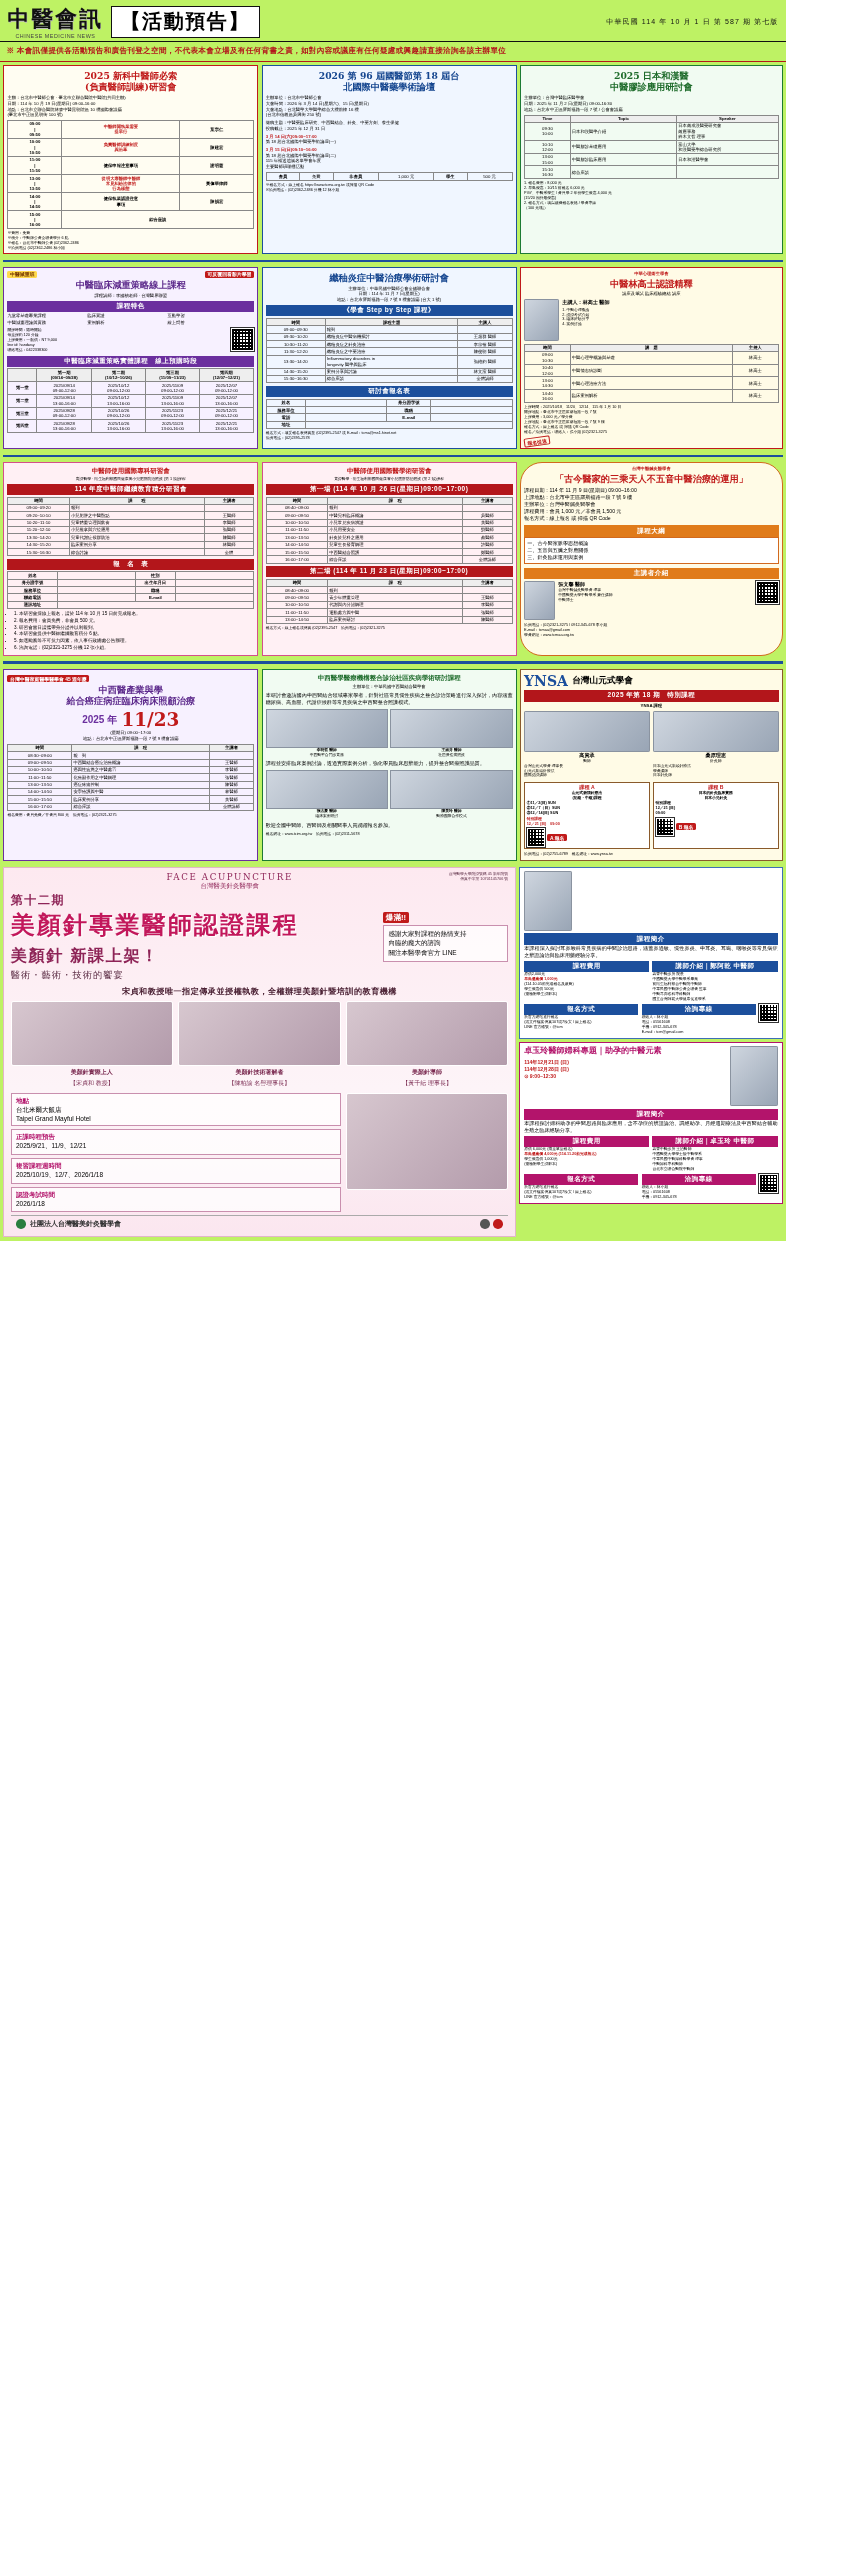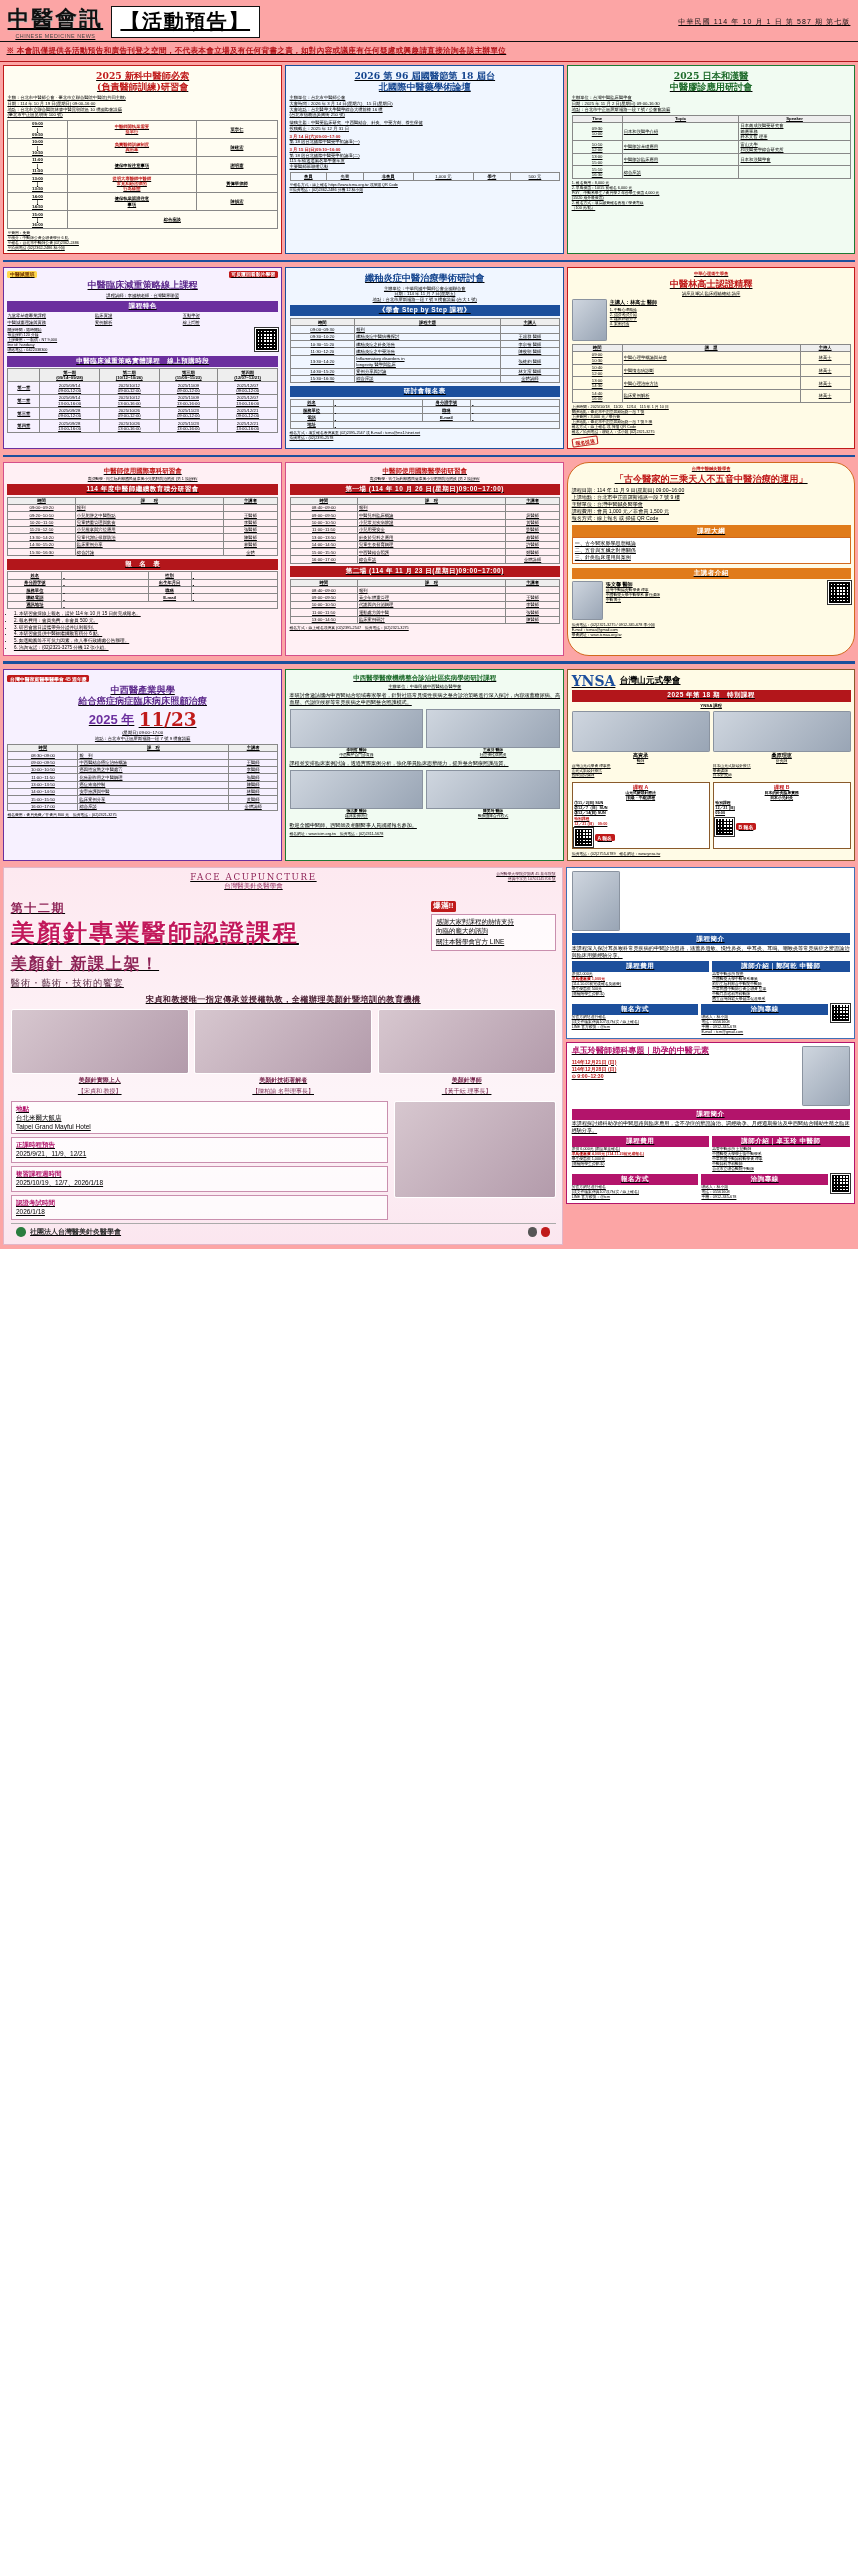--- a/index.html
+++ b/index.html
@@ -2,21 +2,21 @@
 <html style="font-size:8.7px"><head>
 <meta charset="utf-8">
 <style>
   * { box-sizing: border-box; }
   body {
     margin: 0;
     background: #ffffff;
     font-family: "Liberation Sans", sans-serif;
     width: 866px;
   }
-  .page { width: 858px; position: relative; background: #fca5a5; text-decoration: underline; }
+  .page { width: 786px; position: relative; background: #bef264; }
 
   
   .masthead {
     display: flex; align-items: center; gap: 7.6px;
     padding: 4.3px 7.6px 2.2px 7.6px;
     border-bottom: 1.1px solid #111;
   }
   .logo {
     font-size: 21.7px; font-weight: bold; letter-spacing: 2.2px;
     color: #111; font-family: "DejaVu Serif", serif;
@@ -770,21 +770,21 @@
 
   <div class="divider"></div>
 
   <div class="band">
 
     <div class="card c-purple bg-purple" style="width:33%;">
       <div class="badge-red">台灣中醫家庭醫學醫學會 45 週年慶</div>
       <h3 class="purple" style="white-space:pre-line;">中西醫產業與學
 給合癌症病症臨床病床照顧治療</h3>
       <div style="display:flex;align-items:center;gap:4.3px;justify-content:center;">
-        <div class="bold" style="font-size:13px;color:#6b2f9e;">2025 年</div>
+        <div class="bold" style="font-size:10px;color:#6b2f9e;">2025 年</div>
         <div class="bold" style="font-size:18.4px;color:#c01a1a;font-family:'DejaVu Serif',serif;">11/23</div>
       </div>
       <div class="tiny ctr">(星期日) 09:00~17:00</div>
       <div class="tiny ctr">地點：台北市中正區羅斯福路一段 7 號 9 樓會議廳</div>
       <table class="t" style="margin-top:2.2px;">
         <tbody>
             <tr>
           <th style="width:26%">時間</th>
           <th>課　程</th>
           <th style="width:18%">主講者</th>
@@ -929,21 +929,21 @@
     <div class="fa-card" style="width:66%;">
       <div style="display:flex;align-items:flex-start;">
         <div style="flex:1;">
           <div class="ctr" style="font-size:8.7px;letter-spacing:1.6px;color:#8e2457;font-family:'DejaVu Serif',serif;">FACE ACUPUNCTURE</div>
           <div class="ctr" style="font-size:6.5px;color:#8e2457;">台灣醫美針灸醫學會</div>
         </div>
         <div class="xtiny" style="white-space:pre-line;text-align:right;color:#5b2c44;">台灣醫學大學院證號碼 45 新年院號
 傳真中字第 10701145706 號</div>
       </div>
 
-      <div style="display:flex;align-items:flex-start;gap:21px;margin-top:9px;">
+      <div style="display:flex;align-items:center;gap:21px;margin-top:1px;">
         <div style="flex:1;">
           <div style="font-size:12px;font-weight:bold;color:#8e2457;letter-spacing:1.6px;">第十二期</div>
           <div class="fa-title">美顏針專業醫師認證課程</div>
           <div class="fa-sub" style="margin-top:3.2px;">美顏針 新課上架！</div>
           <div class="fa-note" style="margin-top:2.2px;">醫術・藝術・技術的饗宴</div>
         </div>
         <div style="width:125px;">
           <div class="badge-red" style="font-size:7.6px;">爆滿!!</div>
           <div class="info-box" style="margin-top:2.2px;">
             <div>感謝大家對課程的熱情支持</div>

